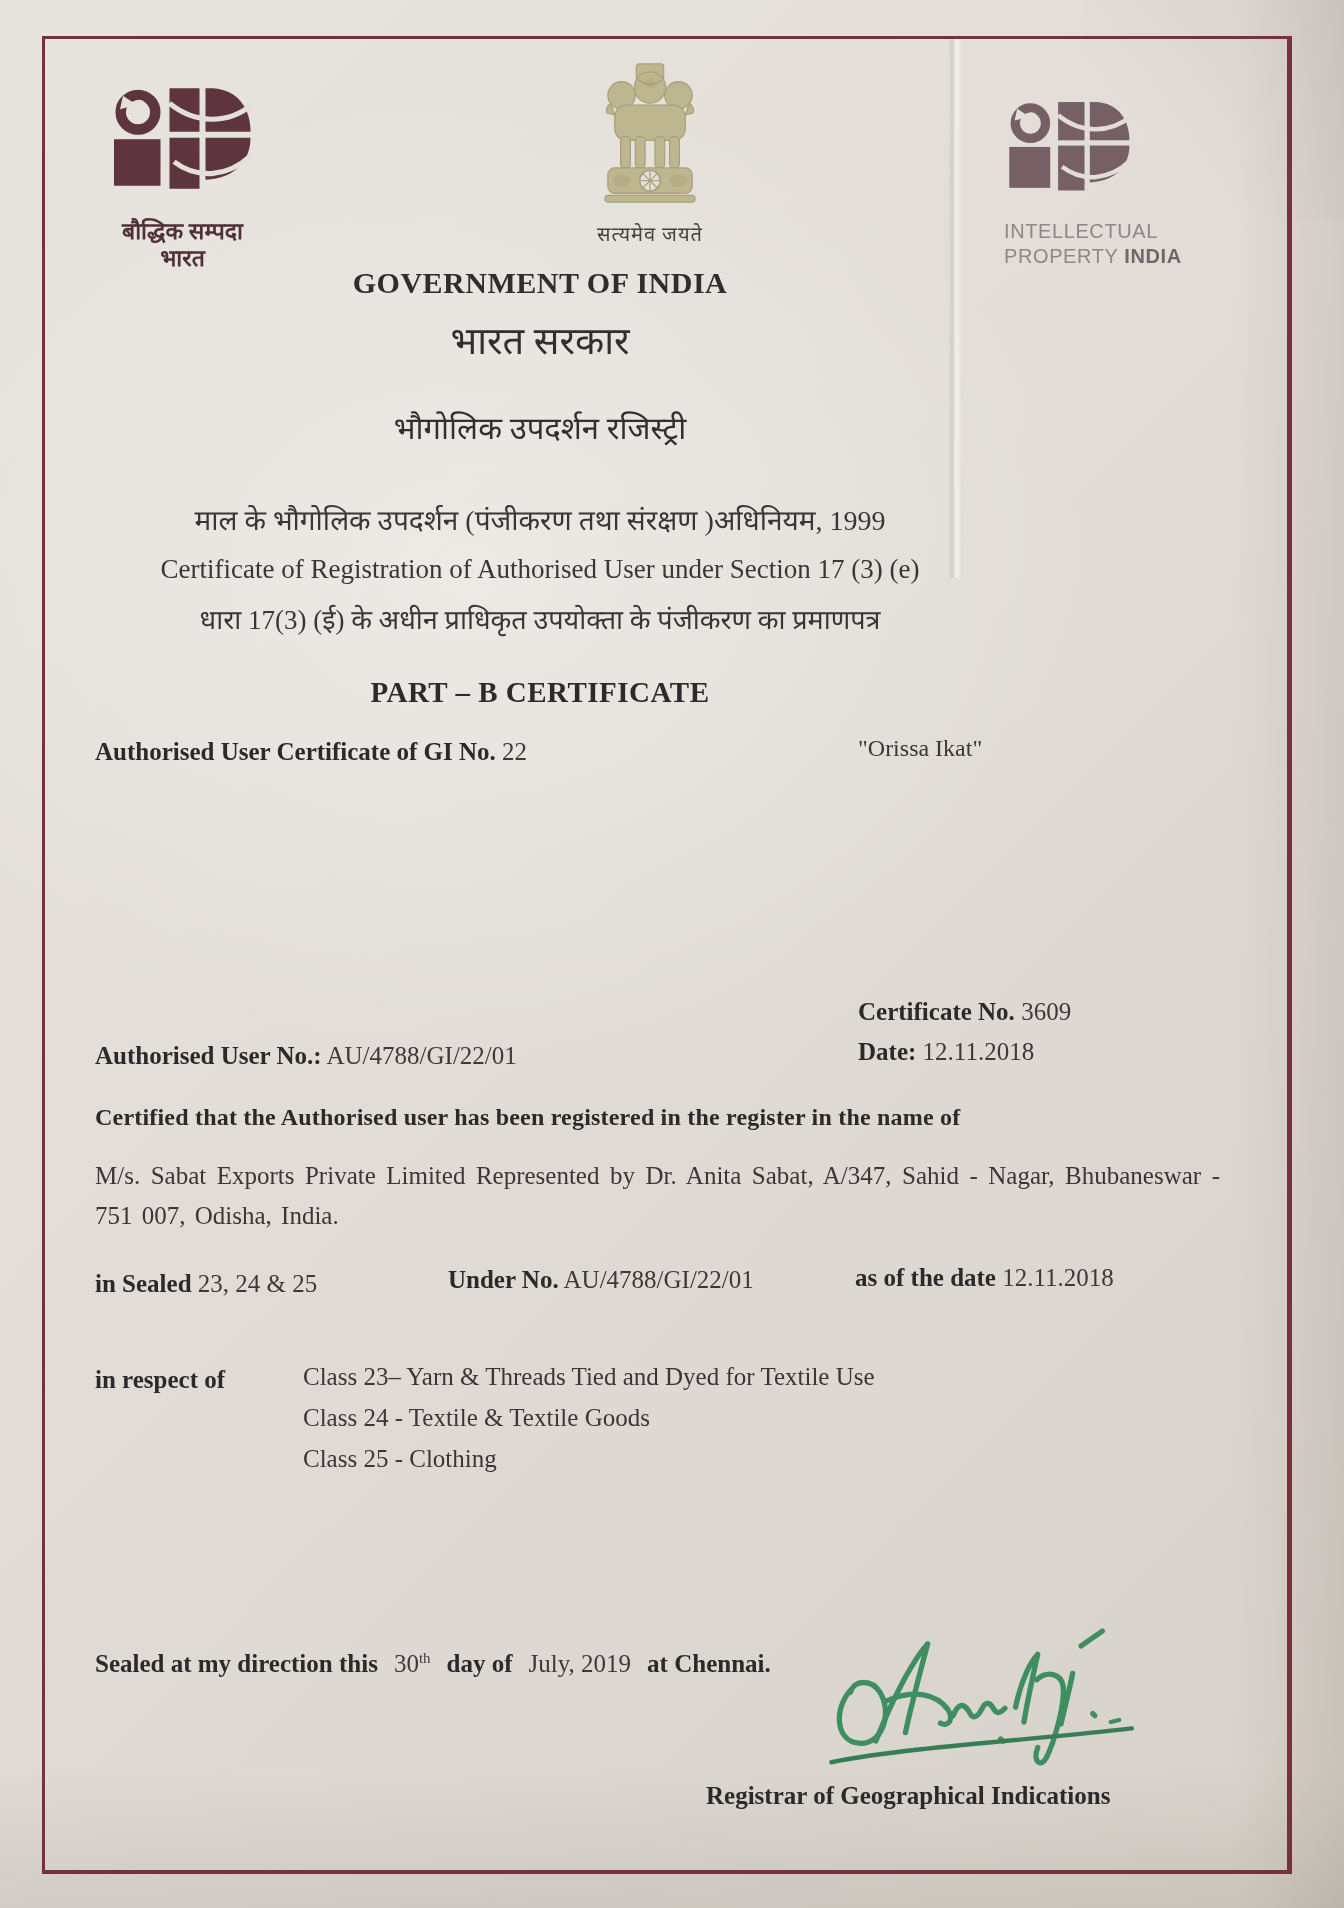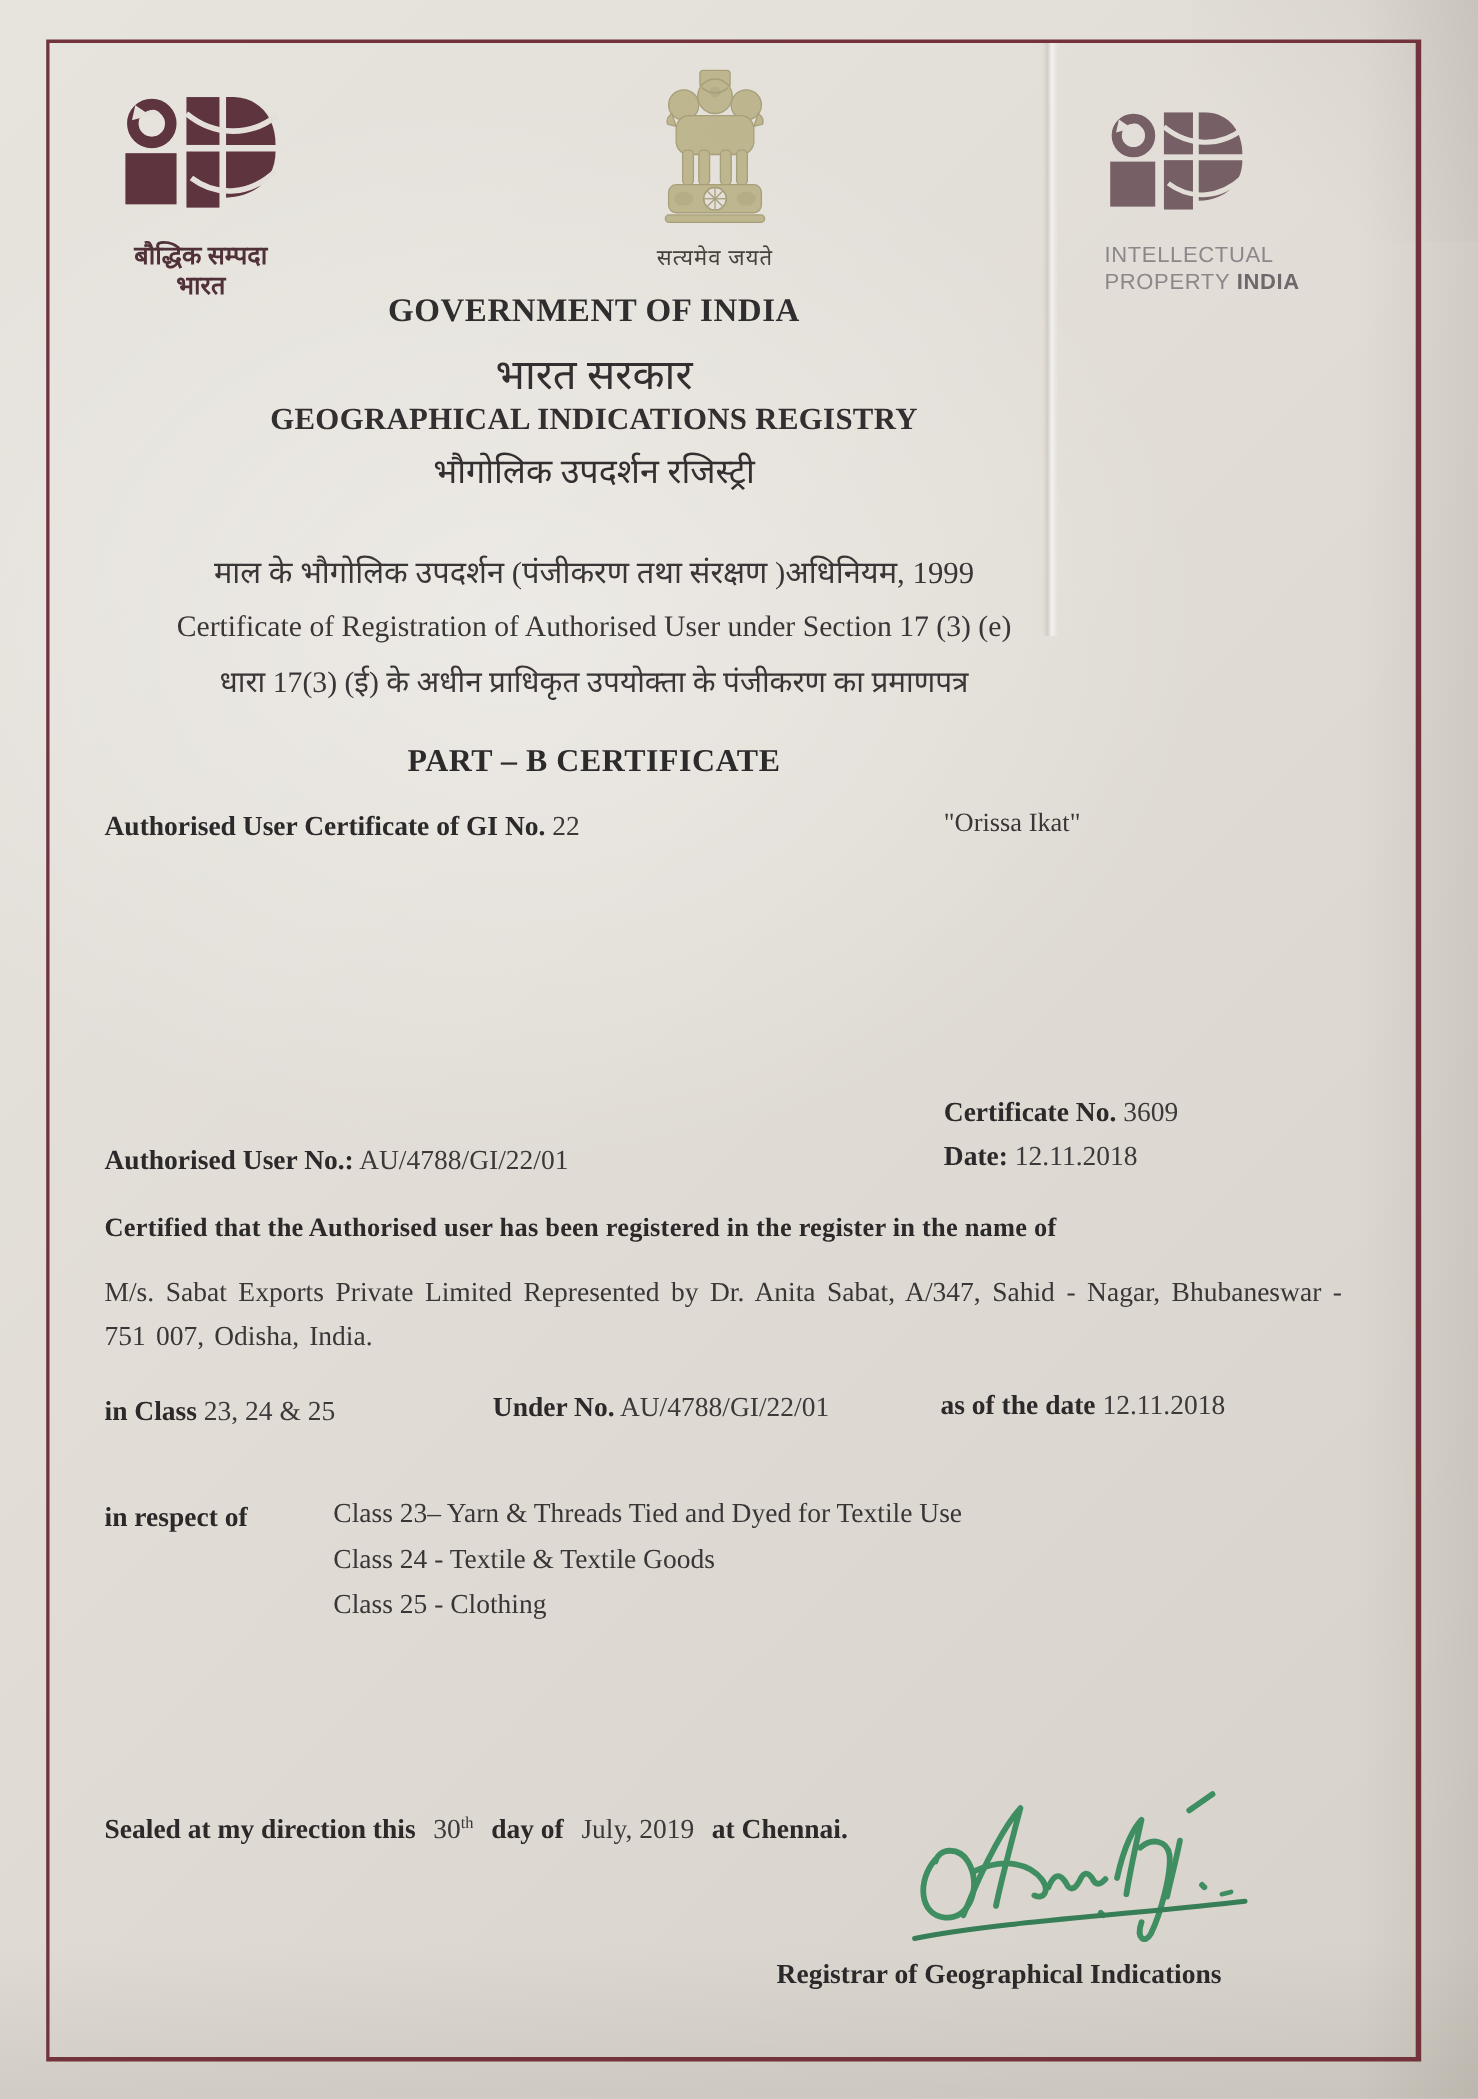--- a/index.html
+++ b/index.html
@@ -181,21 +181,20 @@
       </svg>
     </span>
     <div class="ip-caption-en">
       <div>INTELLECTUAL</div>
       <div><span>PROPERTY </span><b>INDIA</b></div>
     </div>
   </div>
 
   <div class="abs hline t-gov">GOVERNMENT OF INDIA</div>
   <div class="abs hline t-bs">भारत सरकार</div>
-  <div class="abs hline t-gir">GEOGRAPHICAL INDICATIONS REGISTRY</div>
   <div class="abs hline t-girhi">भौगोलिक उपदर्शन रजिस्ट्री</div>
   <div class="abs hline t-acthi">माल के भौगोलिक उपदर्शन (पंजीकरण तथा संरक्षण )अधिनियम, 1999</div>
   <div class="abs hline t-certen">Certificate of Registration of Authorised User under Section 17 (3) (e)</div>
   <div class="abs hline t-certhi">धारा 17(3) (ई) के अधीन प्राधिकृत उपयोक्ता के पंजीकरण का प्रमाणपत्र</div>
   <div class="abs hline t-partb">PART – B CERTIFICATE</div>
 
   <div class="abs row-gi">
     <span class="b">Authorised User Certificate of GI No.</span>
     <span class="val">22</span>
   </div>
@@ -216,21 +215,21 @@
     <span class="b">Authorised User No.:</span>
     <span class="val">AU/4788/GI/22/01</span>
   </div>
 
   <div class="abs row-certified b">Certified that the Authorised user has been registered in the register in the name of</div>
 
   <div class="abs para-registrant">M/s. Sabat Exports Private Limited Represented by Dr. Anita Sabat, A/347, Sahid - Nagar, Bhubaneswar - 751 007, Odisha, India.</div>
 
   <div class="abs row-class">
     <span class="pos-inclass">
-      <span class="b">in Class</span>
+      <span class="b">in Sealed</span>
       <span class="val">23, 24 &amp; 25</span>
     </span>
     <span class="pos-underno">
       <span class="b">Under No.</span>
       <span class="val">AU/4788/GI/22/01</span>
     </span>
     <span class="pos-asof">
       <span class="b">as of the date</span>
       <span class="val">12.11.2018</span>
     </span>

